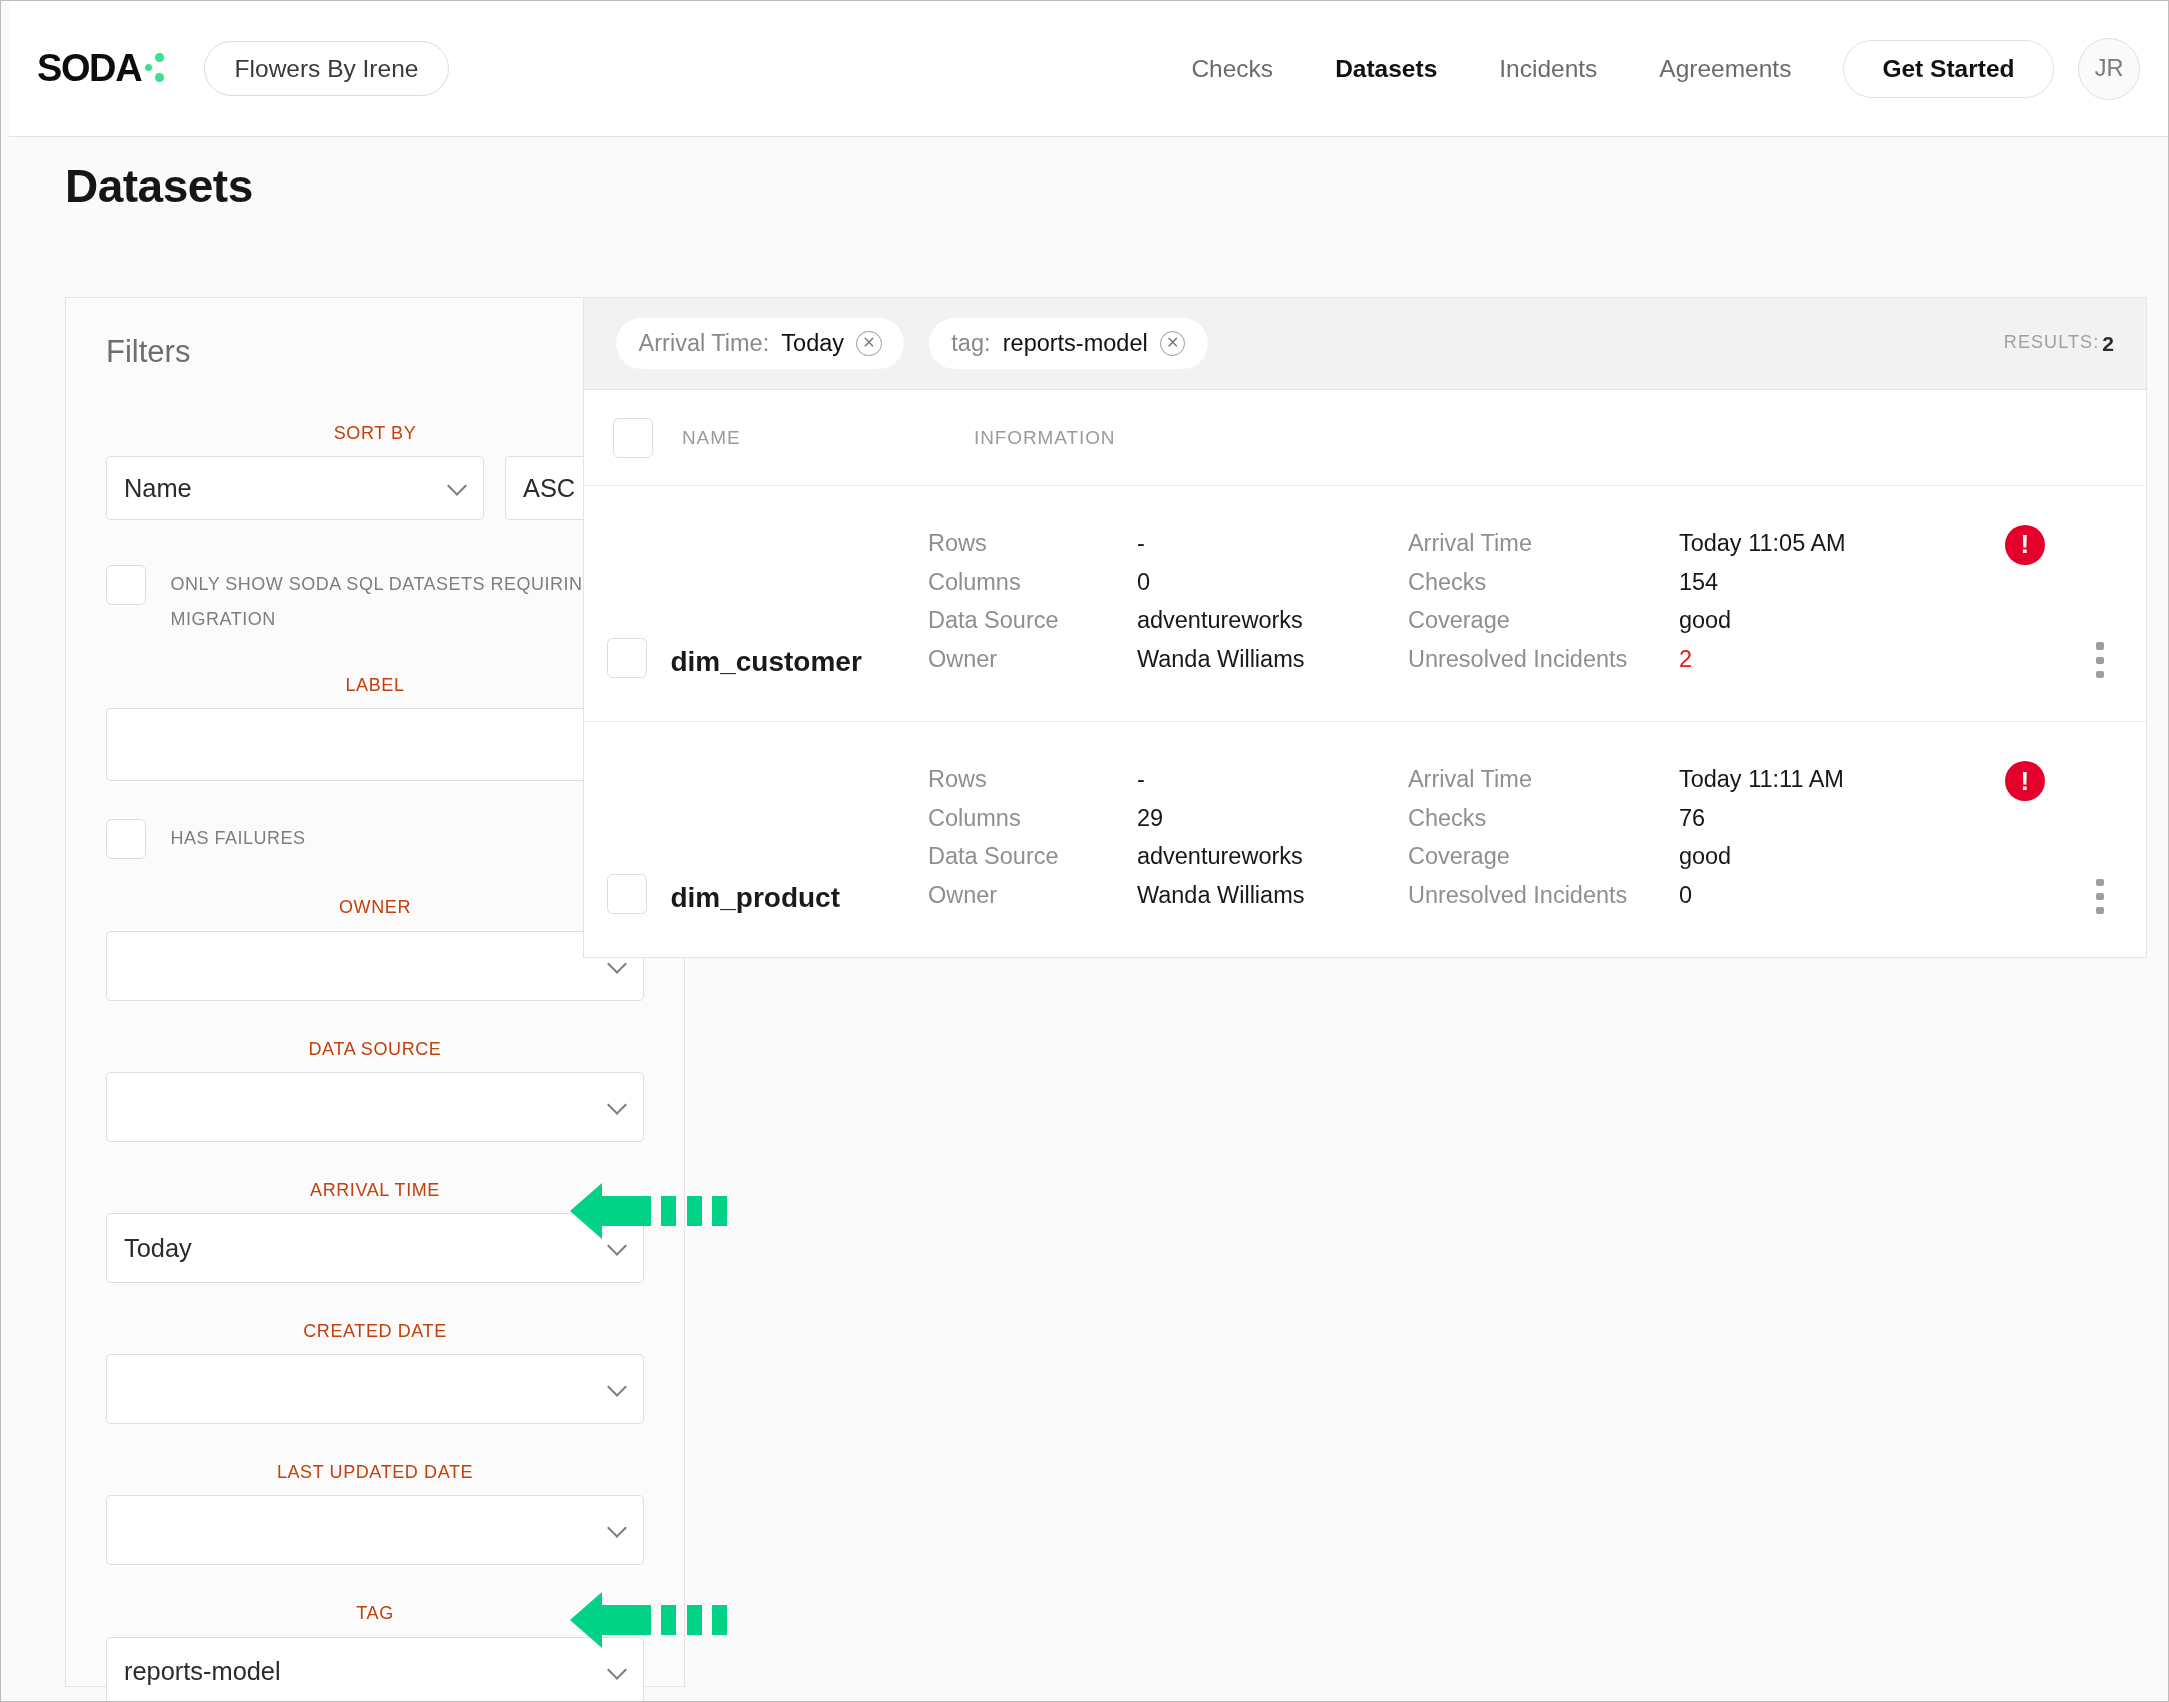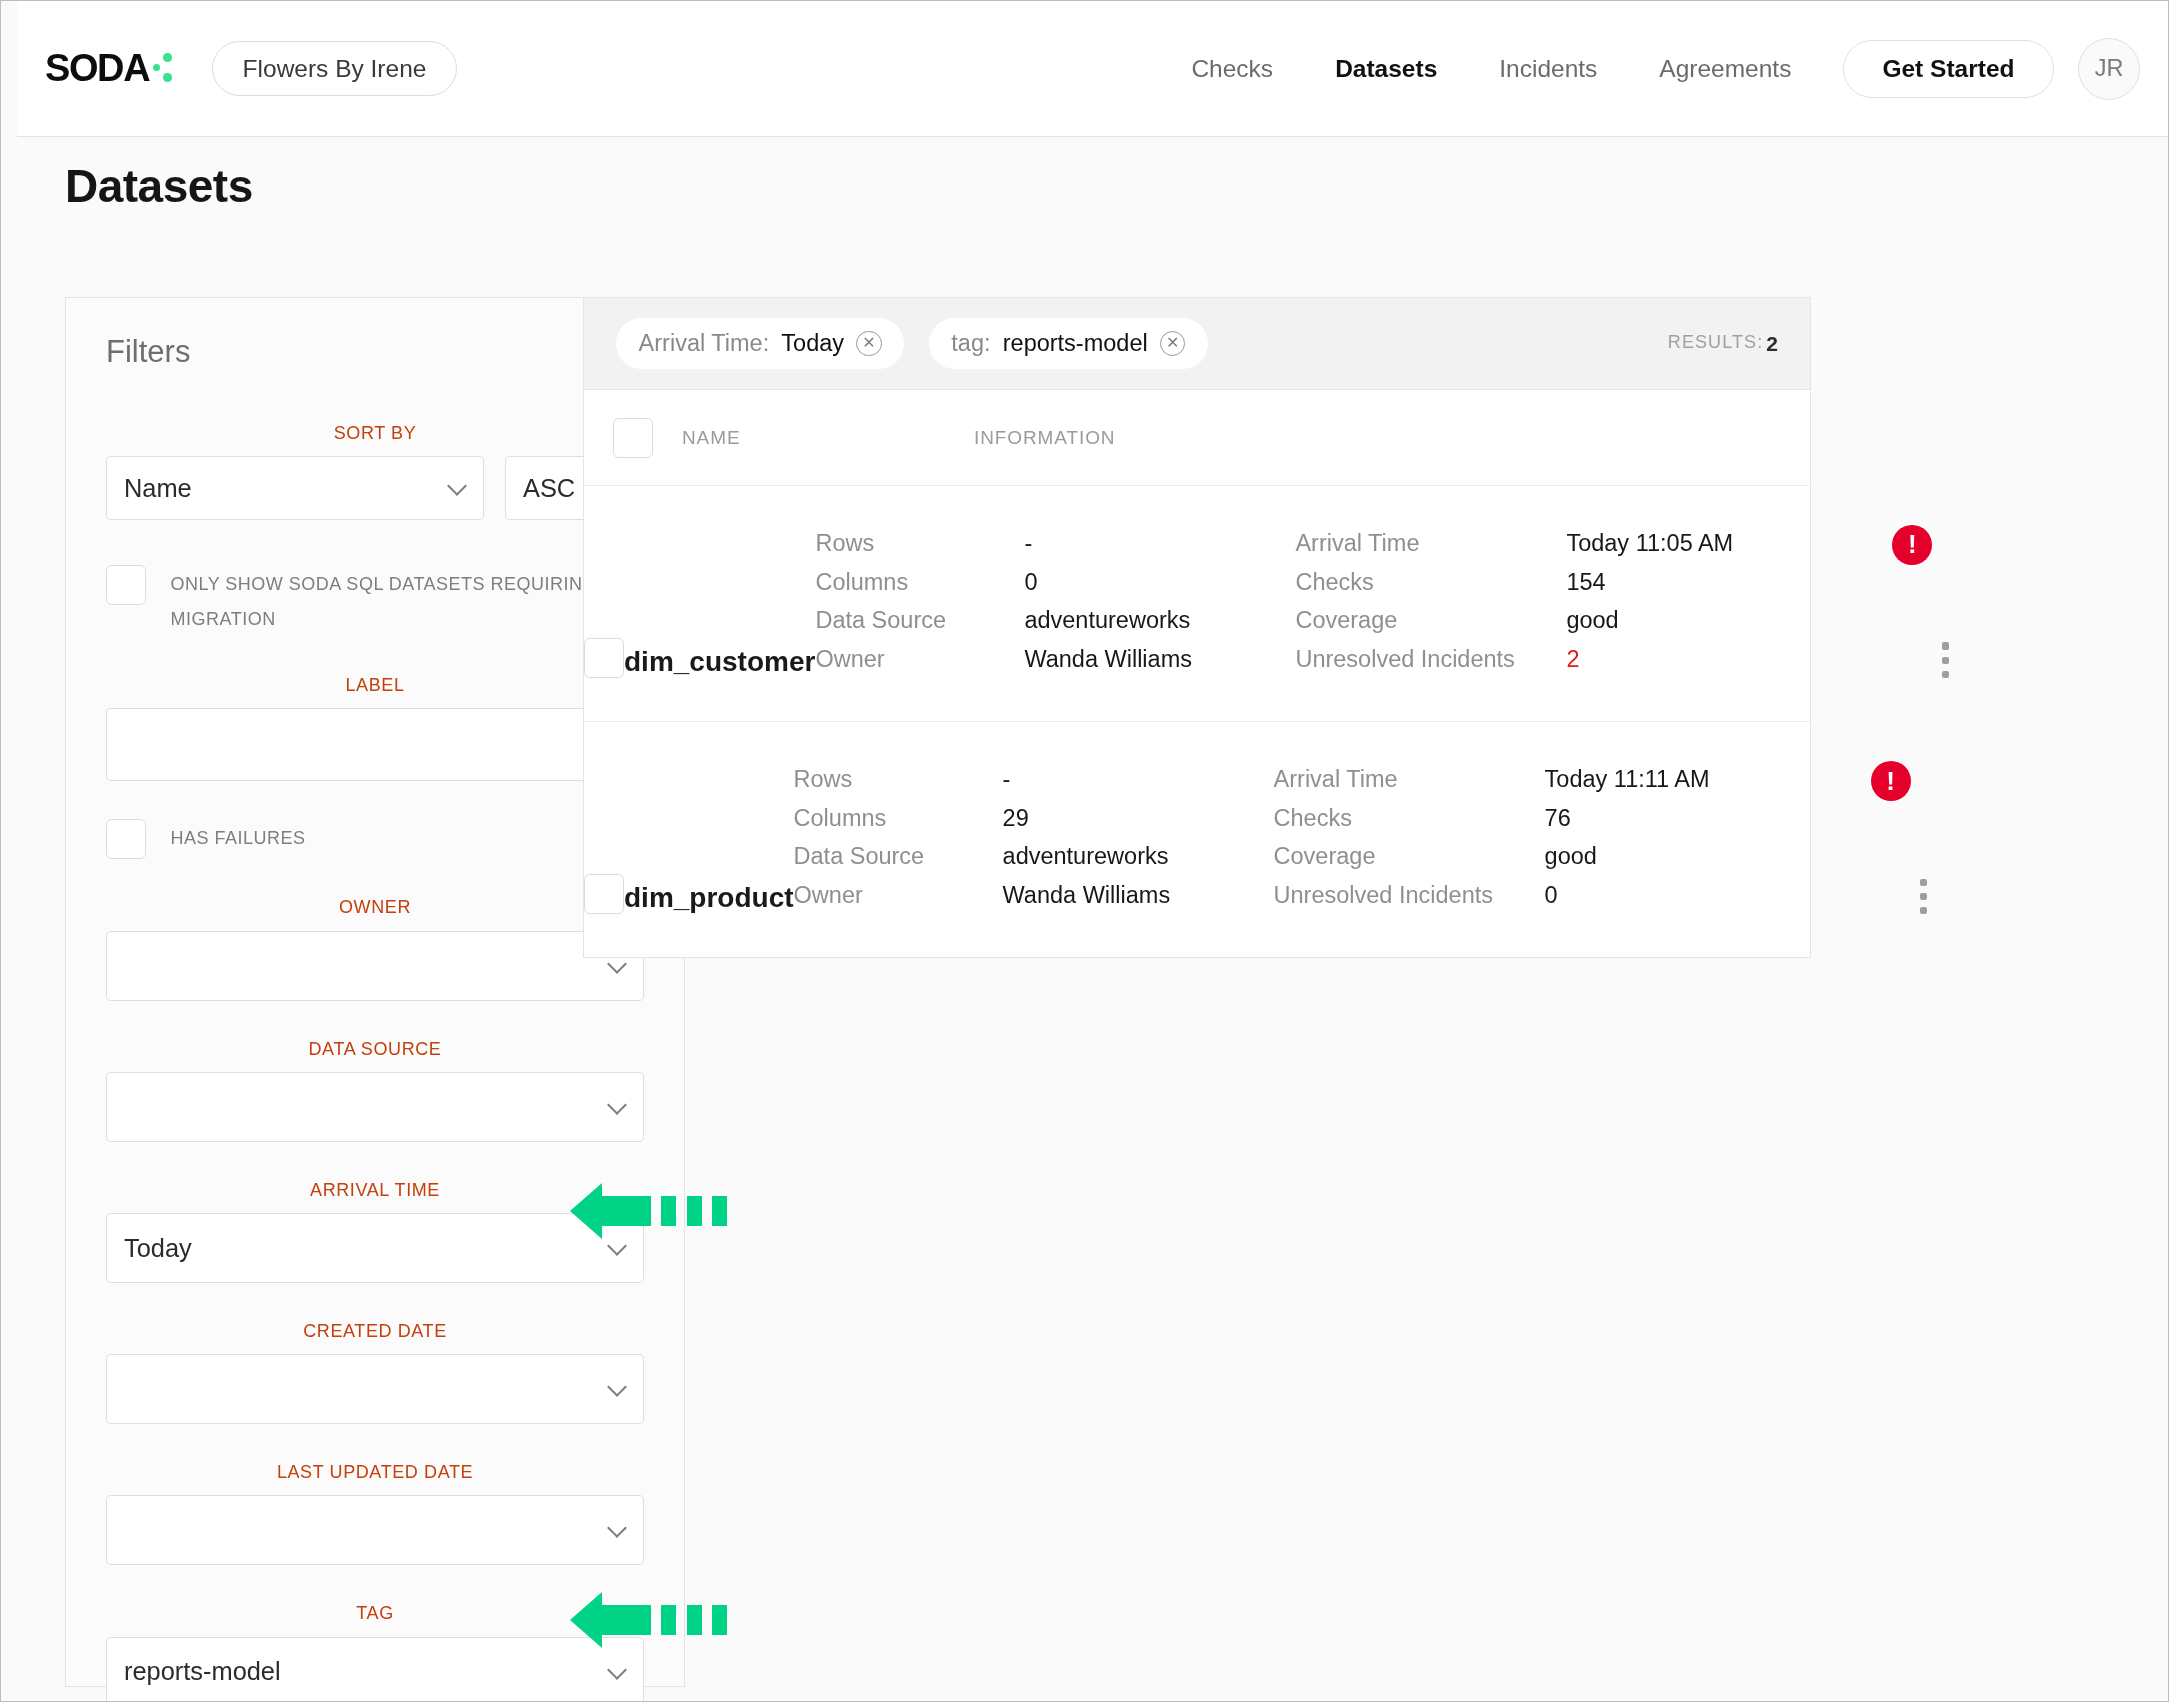--- a/index.html
+++ b/index.html
@@ -12,21 +12,21 @@
   .page {
     position: relative;
     width: 2169px; height: 1702px;
     background: #fafafa;
     border: 1.9px solid #bdbdbd;
     overflow: hidden;
   }
 
   
   .topnav {
-    position: absolute; top: 0; left: 16px; right: 0; height: 136px;
+    position: absolute; top: 0; left: 8px; right: 0; height: 136px;
     background: #ffffff;
     border-bottom: 0.9px solid #e2e2e2;
     display: flex; align-items: center;
   }
   .logo-wrap { display: flex; align-items: center; margin-left: 28px; }
   .logo-text {
     font-size: 38px; font-weight: 700; letter-spacing: -1.4px;
     color: #0d0d0d; font-family: "Liberation Sans", sans-serif;
   }
   .logo-dots { position: relative; width: 24.5px; height: 36px; margin-left: 1.9px; }
@@ -123,21 +123,21 @@
     text-transform: uppercase; line-height: 1.95; padding-top: 1.9px;
   }
   .text-input {
     height: 73px; background: #fff; border: 0.9px solid #dedede;
     border-radius: 4.7px; width: 100%;
   }
 
   
   .results {
     position: absolute; left: 582px; top: 296px;
-    width: 1228px;
+    width: 1564px;
   }
   .chips-bar {
     height: 92px; background: #f2f2f2;
     border: 0.9px solid #e4e4e4; border-bottom: none;
     display: flex; align-items: center; padding: 0 32px;
   }
   .chip {
     height: 51px; background: #fff; border-radius: 28px;
     display: flex; align-items: center; gap: 12.2px;
     padding: 0 22.6px; margin-right: 24.5px;

